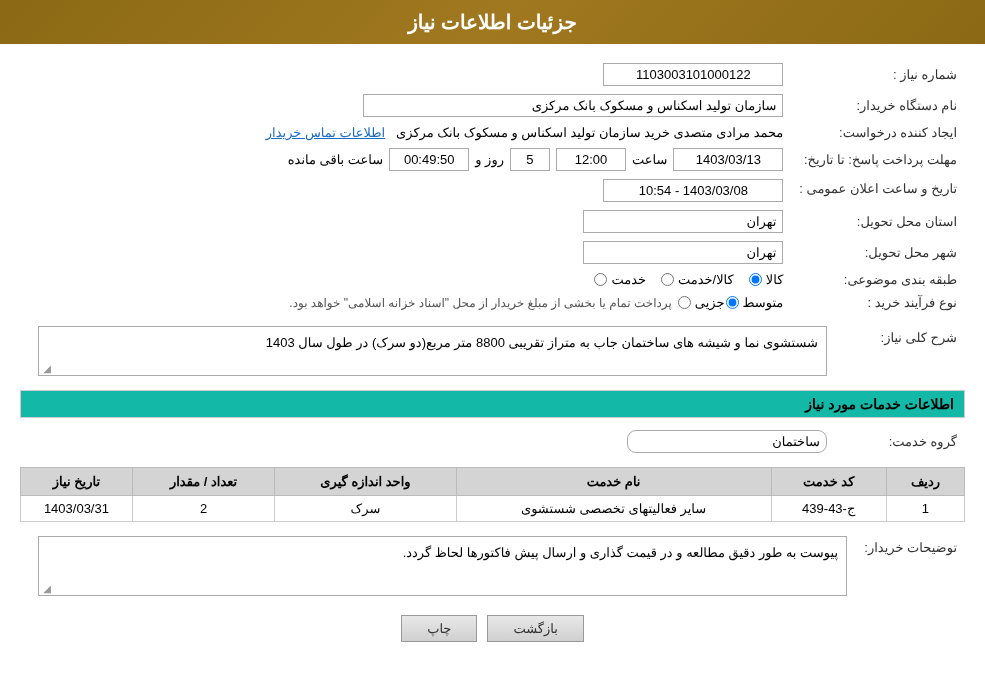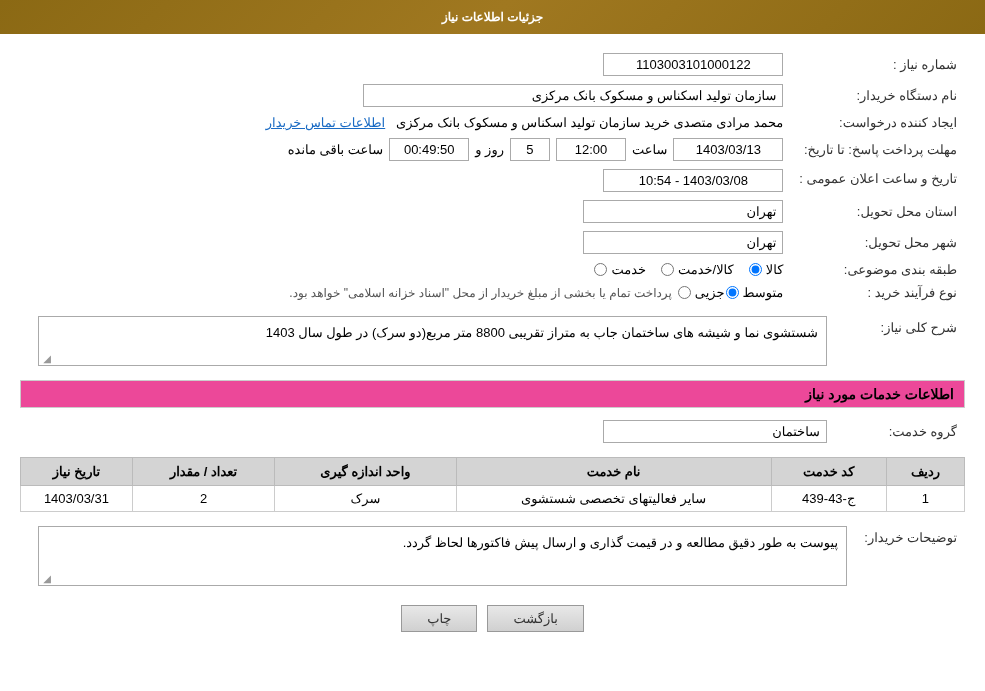--- a/index.html
+++ b/index.html
@@ -13,28 +13,28 @@
       width: 985px;
       min-height: 691px;
       background: #fff;
       margin: 0 auto;
     }
     .page-header {
       background: linear-gradient(135deg, #8B6914 0%, #a07820 50%, #8B6914 100%);
       color: #fff;
       text-align: center;
       padding: 10px 20px;
-      font-size: 12px;
+      font-size: 20px;
       font-weight: bold;
     }
     .content-area {
       padding: 15px 20px;
     }
     .section-title {
-      background: #ec4899;
+      background: #14b8a6;
       border: 1px solid #ccc;
       padding: 5px 10px;
       font-weight: bold;
       margin: 10px 0 8px 0;
       font-size: 14px;
     }
     .form-table {
       width: 100%;
       border-collapse: collapse;
       margin-bottom: 8px;
@@ -278,21 +278,21 @@
     </tbody>
       </table>
 
     <div class="section-title">اطلاعات خدمات مورد نیاز</div>
 
     <table class="form-table">
       <tbody>
           <tr>
         <td class="label-cell">گروه خدمت:</td>
         <td>
-          <div class="input-box" style="width:224px;">ساختمان</div>
+          <div class="input-box" style="width:200px;border-radius:9px;">ساختمان</div>
         </td>
       </tr>
     </tbody>
       </table>
 
     <table class="data-table">
       <thead>
         <tr>
           <th>ردیف</th>
           <th>کد خدمت</th>

